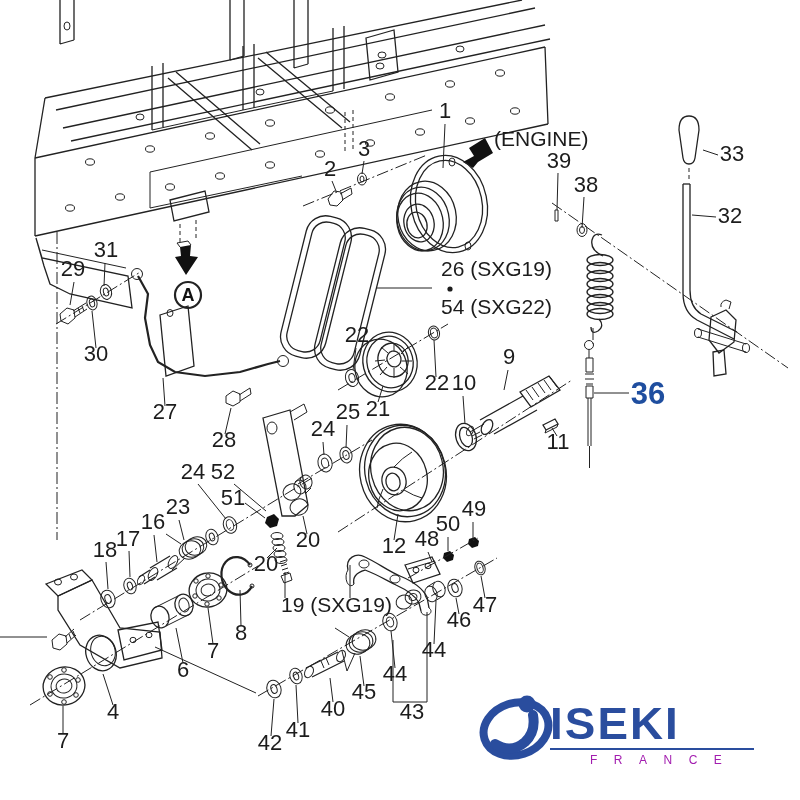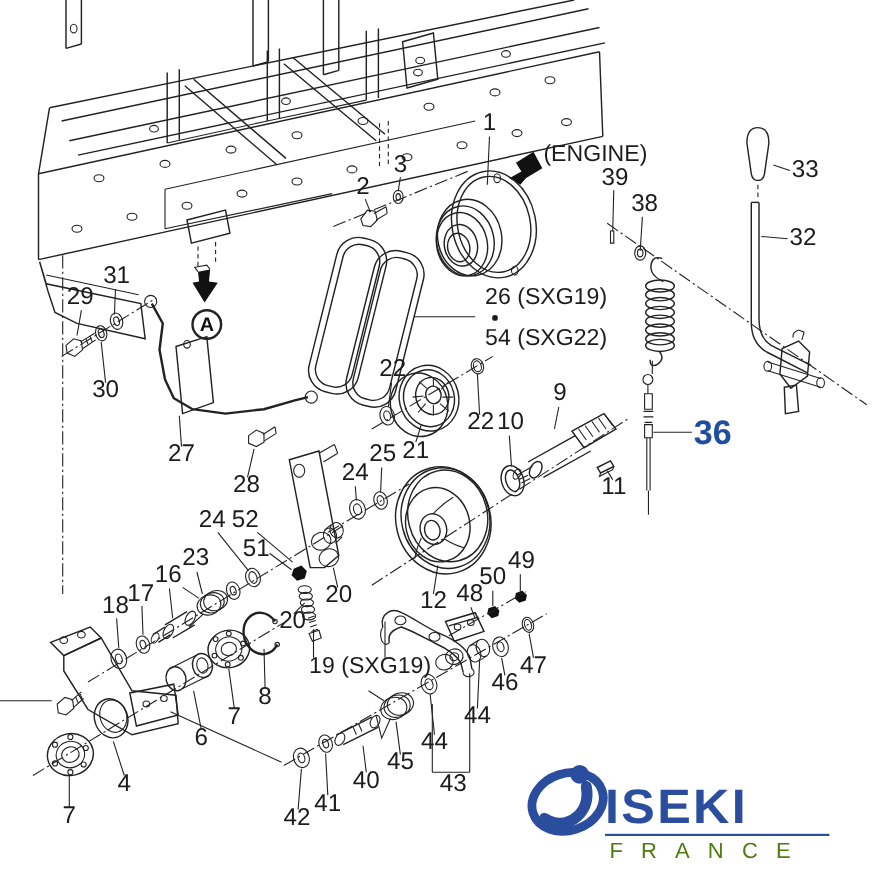--- a/index.html
+++ b/index.html
@@ -12,25 +12,25 @@
   .thick{stroke:#222;stroke-width:2.2;fill:none;}
   .axis{stroke:#222;stroke-width:1;fill:none;stroke-dasharray:12 3 2 3;}
   .dash{stroke:#222;stroke-width:1;fill:none;stroke-dasharray:4 3;}
   .solidblk{fill:#111;stroke:none;}
   #callouts text{font-family:"Liberation Sans",sans-serif;font-size:22px;fill:#1c1c1c;text-anchor:middle;}
   #callouts text.start{text-anchor:start;font-size:21px;}
   #callouts text.hl{font-size:31px;font-weight:bold;fill:#1f4e9f;}
   .amark{font-family:"Liberation Sans",sans-serif;font-size:18px;font-weight:bold;fill:#111;text-anchor:middle;}
   
   .logo{position:absolute;left:478px;top:690px;width:300px;height:95px;}
-  .logo-text{position:absolute;left:72px;top:22px;width:215px;}
+  .logo-text{position:absolute;left:72px;top:12px;width:215px;}
   .brand{font-size:44px;font-weight:bold;letter-spacing:2px;color:#2a4d9e;
          transform:scaleX(1.04);transform-origin:left;line-height:1;}
   .rule{border-top:2px solid #2a4d9e;margin-top:2px;width:204px;}
-  .country{font-size:20px;letter-spacing:16.5px;color:#4d7c0f;margin-top:3px;padding-left:4px;}
+  .country{font-size:12px;letter-spacing:16.5px;color:#a21caf;margin-top:3px;padding-left:4px;margin-left:36px;}
 </style>
 </head>
 <body>
 
 <div class="stage">
 <svg id="art" width="800" height="800" viewBox="0 0 800 800">
 
   <g>
     <path class="ln" d="M45,98 L522,0"></path>
     <path class="ln" d="M56,110 L535,8"></path>

